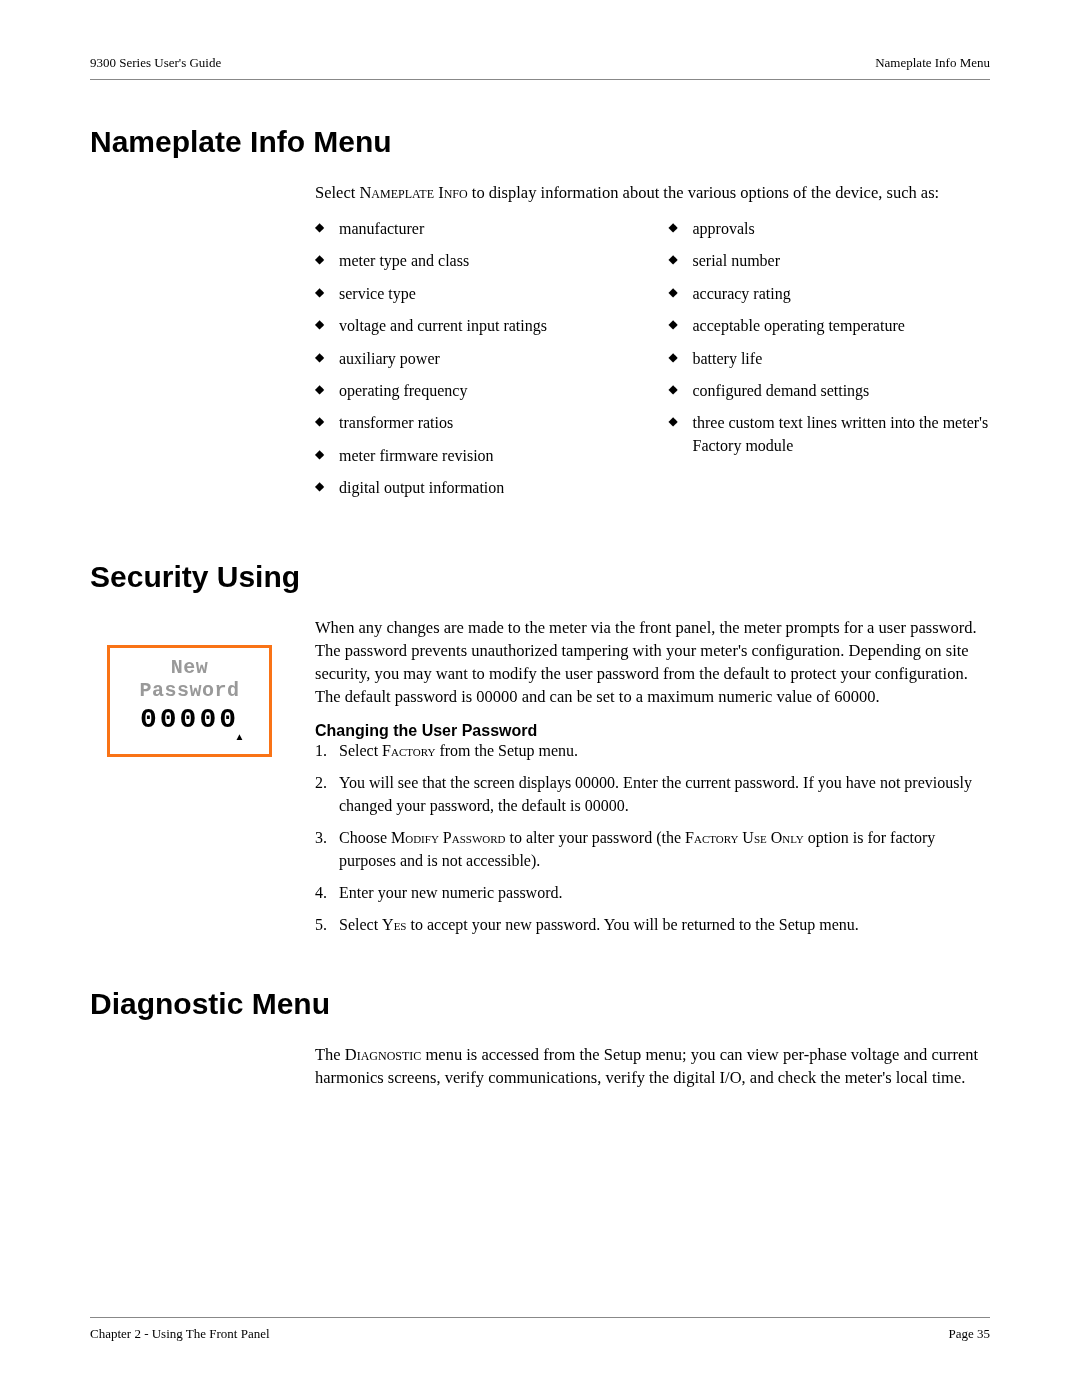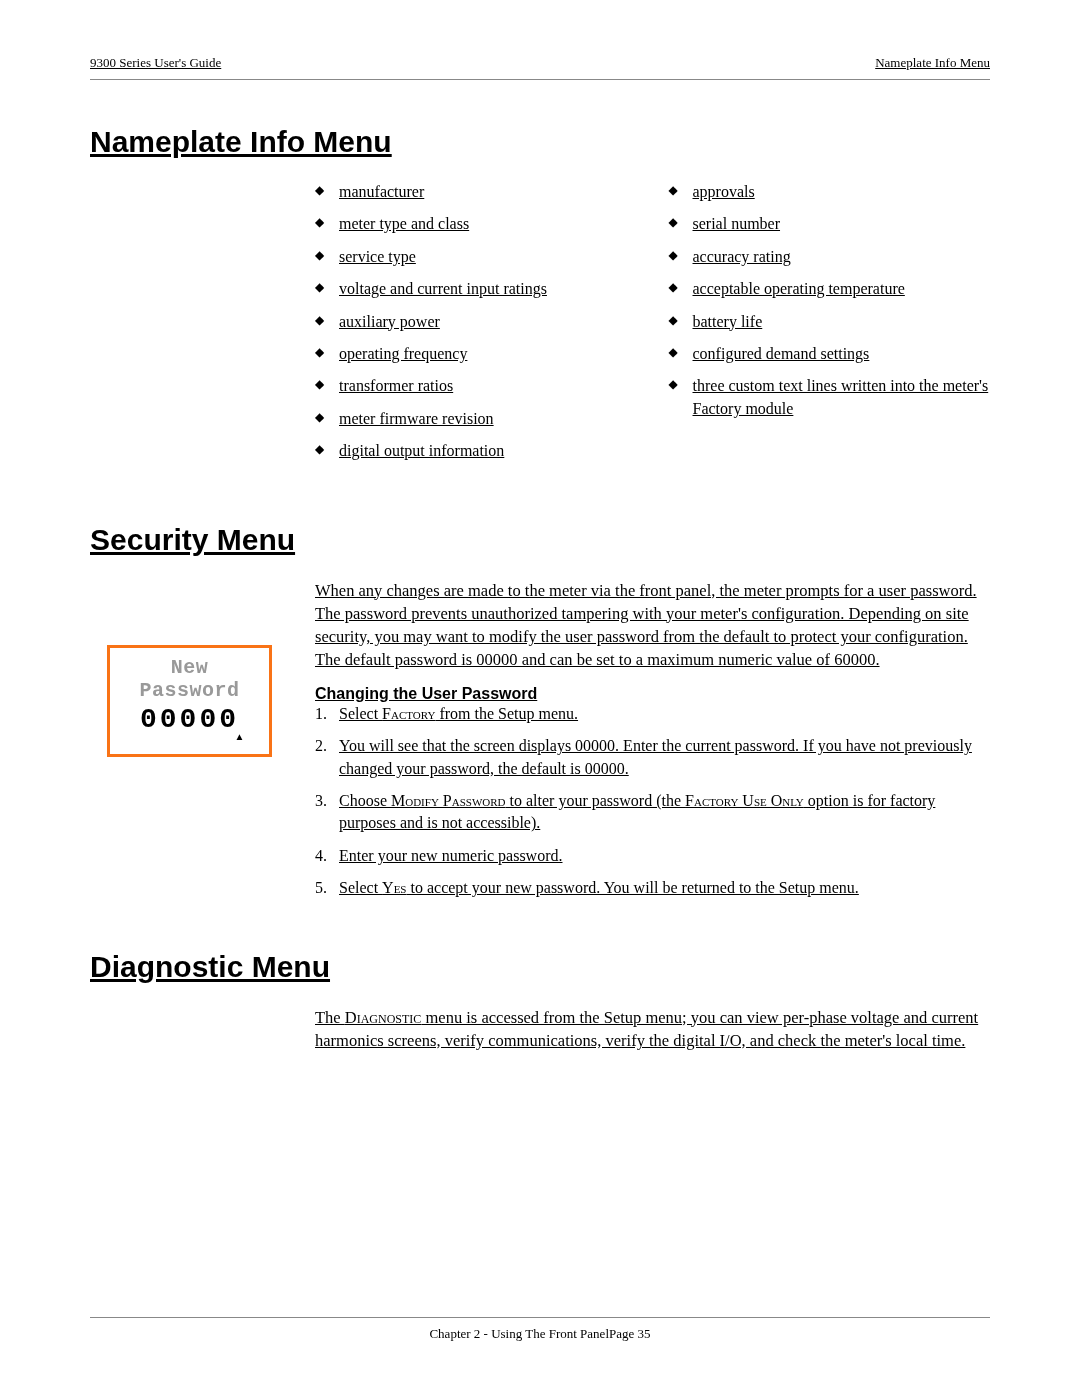--- a/index.html
+++ b/index.html
@@ -1,19 +1,19 @@
 <!DOCTYPE html>
 <html><head>
   <meta charset="utf-8">
   <style>
     * { box-sizing: border-box; margin: 0; padding: 0; }
     body { background: #fff; font-family: Georgia, 'Times New Roman', serif; color: #000; }
-    .page { width: 1080px; height: 1397px; position: relative; padding: 55px 90px 55px 90px; text-decoration: underline; }
+    .page { width: 1080px; height: 1397px; position: relative; padding: 55px 90px 55px 90px; }
     .header { display: flex; justify-content: space-between; font-size: 13px; padding-bottom: 8px; border-bottom: 1px solid #888; margin-bottom: 45px; }
-    .footer { position: absolute; bottom: 55px; left: 90px; right: 90px; display: flex; justify-content: center; font-size: 13px; padding-top: 8px; border-top: 1px solid #888; }
+    .footer { position: absolute; bottom: 55px; left: 90px; right: 90px; display: flex; justify-content: space-between; font-size: 13px; padding-top: 8px; border-top: 1px solid #888; }
     h1 { font-family: Arial, Helvetica, sans-serif; font-weight: bold; font-size: 30px; margin-bottom: 22px; }
     .indent-block { margin-left: 225px; }
     .body-text { font-size: 16.5px; line-height: 1.4; margin-bottom: 14px; }
     .small-caps { font-variant: small-caps; }
     .two-col { display: flex; gap: 32px; margin-bottom: 40px; }
     .col { flex: 1; }
     .bullet-list { list-style: none; }
     .bullet-list li { position: relative; padding-left: 24px; font-size: 16px; line-height: 1.4; margin-bottom: 10px; }
     .bullet-list li::before { content: "◆"; position: absolute; left: 0; top: 1px; font-size: 12px; }
     .section { margin-bottom: 50px; }
@@ -32,20 +32,23 @@
 <div class="page">
 
   <div class="header">
     <span>9300 Series User's Guide</span>
     <span>Nameplate Info Menu</span>
   </div>
 
   <div class="section">
     <h1>Nameplate Info Menu</h1>
     <div class="indent-block">
+      <p class="body-text">
+        <span>Select </span><span class="small-caps">Nameplate Info</span><span> to display information about the various options of the device, such as:</span>
+      </p>
       <div class="two-col">
         <ul class="bullet-list col">
           <li>manufacturer</li>
           <li>meter type and class</li>
           <li>service type</li>
           <li>voltage and current input ratings</li>
           <li>auxiliary power</li>
           <li>operating frequency</li>
           <li>transformer ratios</li>
           <li>meter firmware revision</li>
@@ -58,21 +61,21 @@
           <li>acceptable operating temperature</li>
           <li>battery life</li>
           <li>configured demand settings</li>
           <li>three custom text lines written into the meter's Factory module</li>
         </ul>
       </div>
     </div>
   </div>
 
   <div class="section">
-    <h1>Security Menu</h1>
+    <h1>Security Using</h1>
     <div class="indent-block">
       <p class="body-text">When any changes are made to the meter via the front panel, the meter prompts for a user password. The password prevents unauthorized tampering with your meter's configuration. Depending on site security, you may want to modify the user password from the default to protect your configuration. The default password is 00000 and can be set to a maximum numeric value of 60000.</p>
       <p class="subsection-heading">Changing the User Password</p>
       <ol class="numbered-list">
         <li>
           <span>Select </span><span class="small-caps">Factory</span><span> from the Setup menu.</span>
         </li>
         <li>You will see that the screen displays 00000. Enter the current password. If you have not previously changed your password, the default is 00000.</li>
         <li>
           <span>Choose </span><span class="small-caps">Modify Password</span><span> to alter your password (the </span><span class="small-caps">Factory Use Only</span><span> option is for factory purposes and is not accessible).</span>

